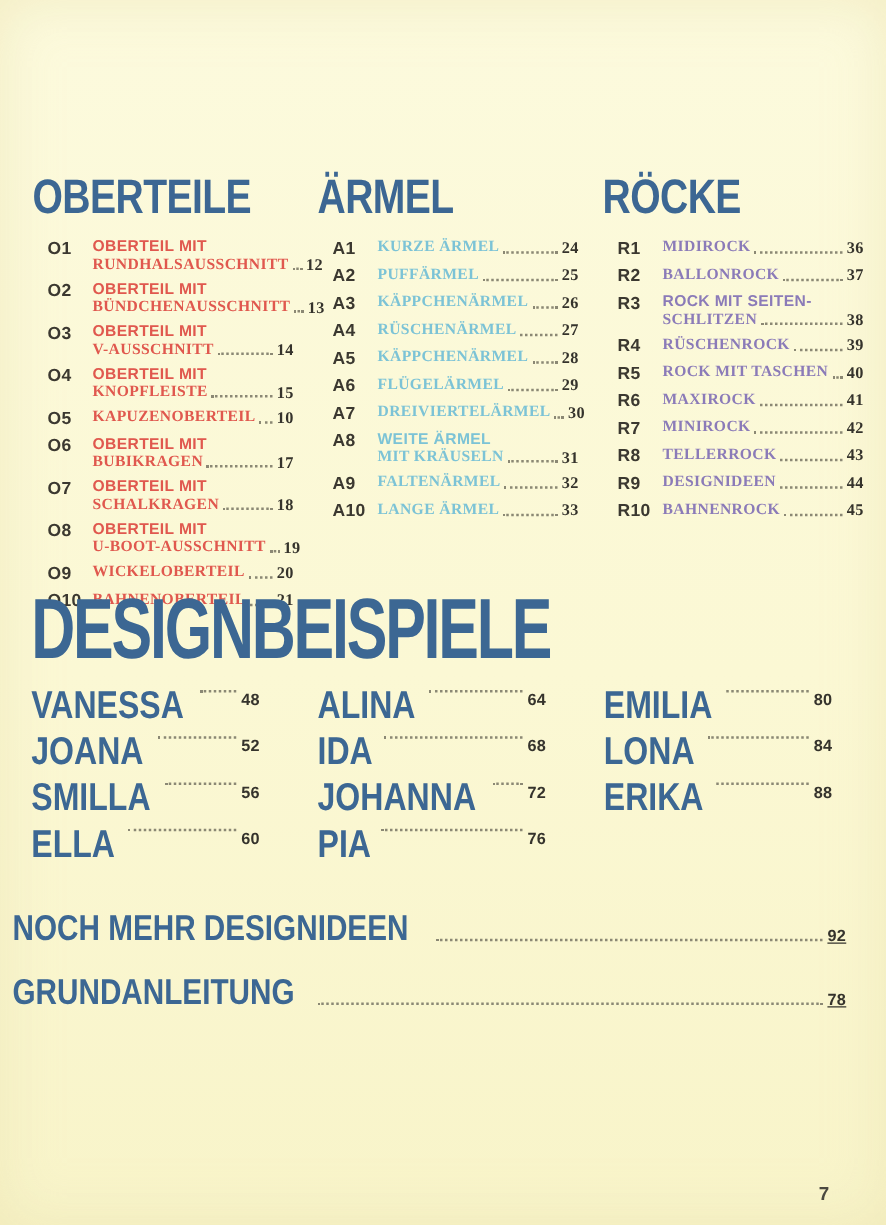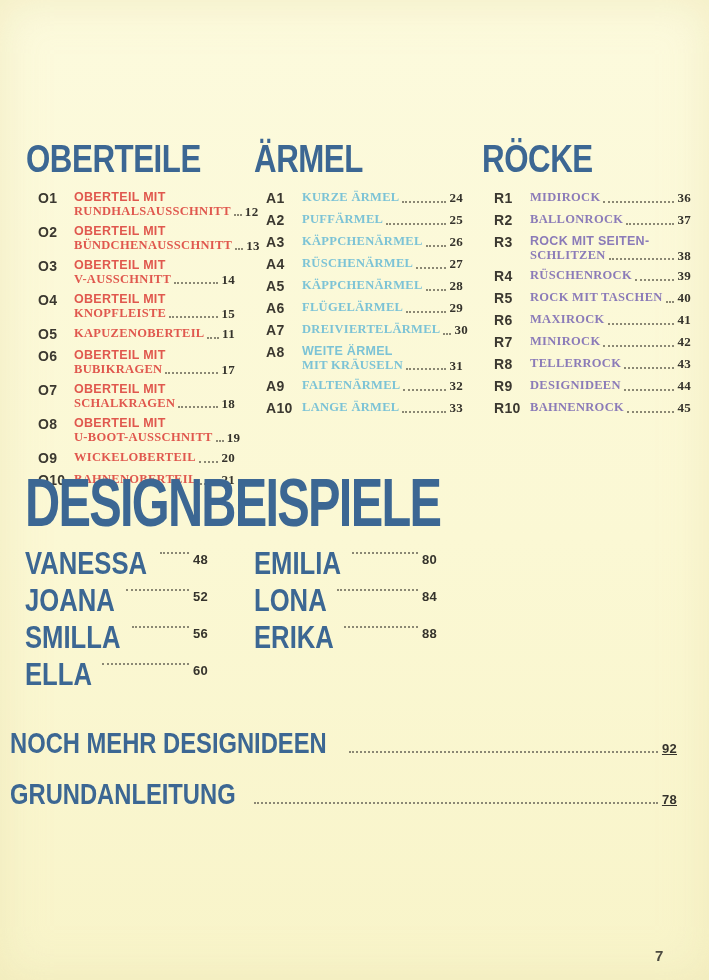--- a/index.html
+++ b/index.html
@@ -125,21 +125,21 @@
     </span>
   </div>
 
   <div class="titem">
     <span class="code">O5</span>
     <span class="lbl">
       <span class="pre" style="display:block"></span>
       <span class="lrow">
         <span class="txt">KAPUZENOBERTEIL</span>
         <span class="leader"></span>
-        <span class="pg">11</span>
+        <span class="pg">10</span>
       </span>
     </span>
   </div>
 
   <div class="titem">
     <span class="code">O6</span>
     <span class="lbl">
       <span class="pre" style="display:block">OBERTEIL MIT</span>
       <span class="lrow">
         <span class="txt">BUBIKRAGEN</span>
@@ -471,20 +471,45 @@
   </div>
 
   <div class="design-item">
     <span class="dname">ELLA</span>
     <span class="leader"></span>
     <span class="pg">60</span>
   </div>
 </div>
     <div class="names-col">
   <div class="design-item">
+    <span class="dname">ALINA</span>
+    <span class="leader"></span>
+    <span class="pg">64</span>
+  </div>
+
+  <div class="design-item">
+    <span class="dname">IDA</span>
+    <span class="leader"></span>
+    <span class="pg">68</span>
+  </div>
+
+  <div class="design-item">
+    <span class="dname">JOHANNA</span>
+    <span class="leader"></span>
+    <span class="pg">72</span>
+  </div>
+
+  <div class="design-item">
+    <span class="dname">PIA</span>
+    <span class="leader"></span>
+    <span class="pg">76</span>
+  </div>
+</div>
+    <div class="names-col">
+  <div class="design-item">
     <span class="dname">EMILIA</span>
     <span class="leader"></span>
     <span class="pg">80</span>
   </div>
 
   <div class="design-item">
     <span class="dname">LONA</span>
     <span class="leader"></span>
     <span class="pg">84</span>
   </div>

